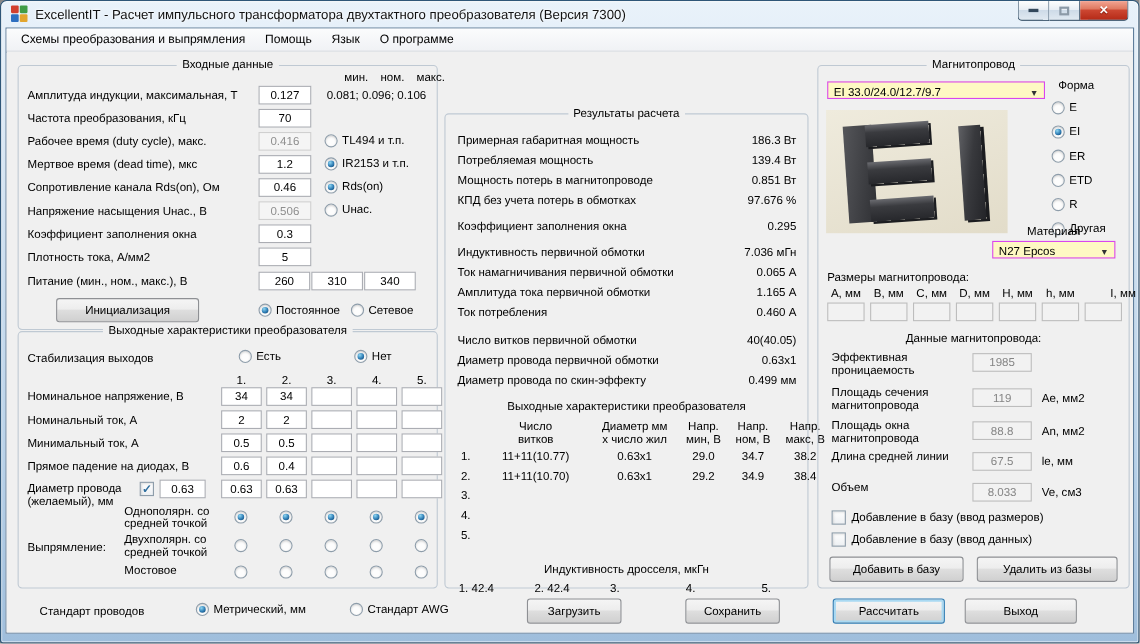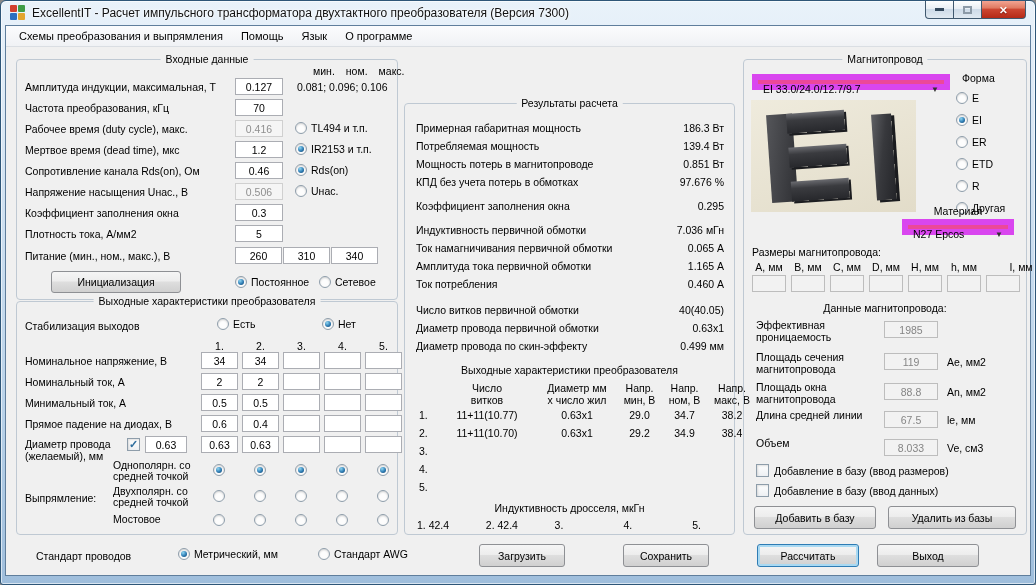--- a/index.html
+++ b/index.html
@@ -50,21 +50,21 @@
     background:radial-gradient(circle at 35% 30%, #8ED6F2, #2E7CB4 55%, #123F63); }
   .checkbox { display:inline-block; width:13px; height:13px; border:1px solid #8E9DAA; background:linear-gradient(#FEFEFE,#EDF0F3);
     box-shadow:inset 1px 1px 2px rgba(0,0,0,.12); position:relative; flex:0 0 auto; }
   .checkbox.checked::after { content:"✓"; position:absolute; left:1px; top:-1px; font-size:11px; font-weight:bold; color:#2F6E9E; }
 
   .btn { position:absolute; border:1px solid #8E9094; border-radius:3px; text-align:center;
     font:10.5px "Liberation Sans",sans-serif; color:#000; display:flex; align-items:center; justify-content:center;
     background:linear-gradient(180deg,#F5F5F5 0%,#EDEDED 45%,#DEDEDE 50%,#D0D0D0 100%); cursor:default; }
   .btn.focus { border-color:#2E7CB4; box-shadow:0 0 0 2px #A9D9F2 inset; }
 
-  .combo { position:absolute; height:16px; background:#ec4899; border:6px solid #d946ef; }
+  .combo { position:absolute; height:16px; background:#fef9c3; border:1px solid #d946ef; }
   .combo .ctext { position:absolute; left:5px; top:3px; white-space:nowrap; }
   .combo .carrow { position:absolute; right:5px; top:5px; font-size:8px; color:#333; }
 
   
   .irow { position:absolute; left:0; right:0; height:20px; }
   .irow .lbl { left:8px; top:3px; }
   .minmax { position:absolute; left:296px; top:5px; display:flex; gap:11px; white-space:nowrap; }
 
   
   .colhead { position:absolute; width:41px; text-align:center; top:38px; }
@@ -76,21 +76,21 @@
   #gb-results { padding-top:15px; }
   .rrow { display:flex; justify-content:space-between; align-items:center; height:18px; padding:0 10px 0 11px; }
   .rrow .rv { white-space:nowrap; }
   .gap6 { height:6px; } .gap8 { height:8px; }
   .tbl-title { text-align:center; margin-top:9px; }
   .tbl-head { display:grid; grid-template-columns:32px 100px 80px 45px 45px 50px; margin-top:6px; }
   .tbl-head .th { display:flex; flex-direction:column; align-items:center; line-height:12px; }
   .tr { display:grid; grid-template-columns:32px 100px 80px 45px 45px 50px; height:18px; align-items:center; }
   .tr span { text-align:center; }
   .tr span:first-child { text-align:left; padding-left:14px; }
-  .choke-title { text-align:center; margin-top:6px; }
+  .choke-title { text-align:center; margin-top:16px; }
   .choke-vals { display:flex; padding-left:12px; margin-top:5px;gap:27px; }
   .choke-vals span { width:61px; white-space:nowrap; }
 
   
   .core-photo { position:absolute; left:7px; top:40px; width:165px; height:112px; background:linear-gradient(160deg,#EFEBDD,#E2DCC9); overflow:hidden; }
   .ecore { position:absolute; left:18px; top:12px; width:92px; height:88px; transform:rotate(-4deg); }
   .ecore .spine { position:absolute; left:0; top:0; width:26px; height:88px; background:linear-gradient(100deg,#55565A,#2E2F33); }
   .ecore .arm { position:absolute; left:20px; width:58px; height:20px; background:linear-gradient(180deg,#6A6B70 0%,#3A3B3F 35%,#27282C 100%); box-shadow:2px 2px 0 #1C1D20; }
   .ecore .arm.a1 { top:0; } .ecore .arm.a2 { top:34px; } .ecore .arm.a3 { top:68px; }
   .icore { position:absolute; right:22px; top:14px; width:20px; height:86px; transform:rotate(-4deg);

